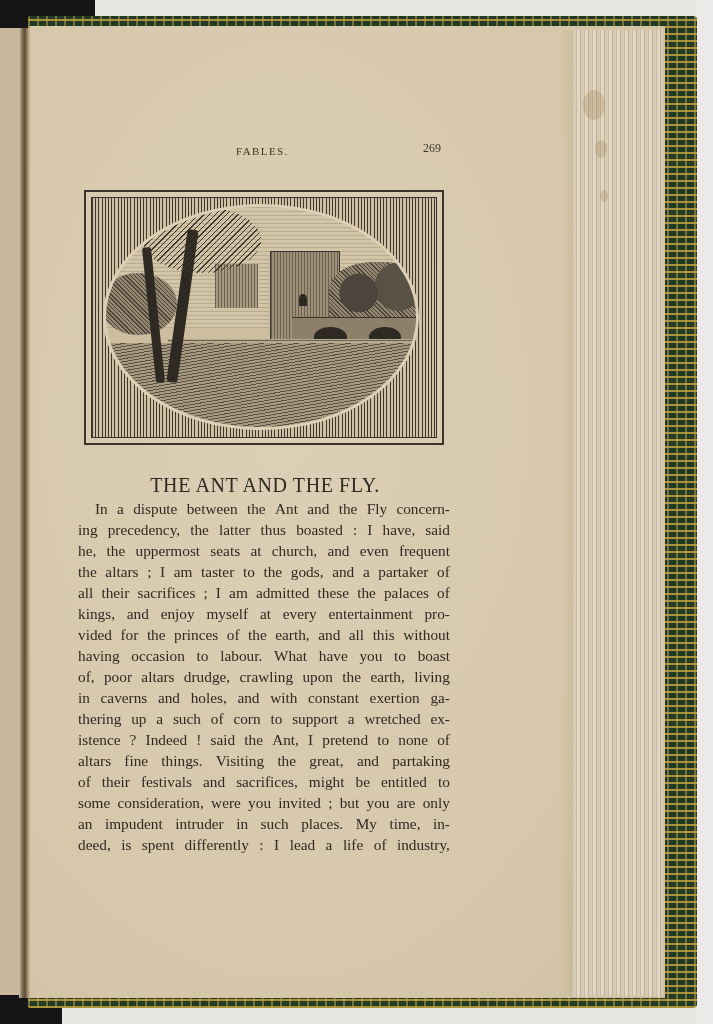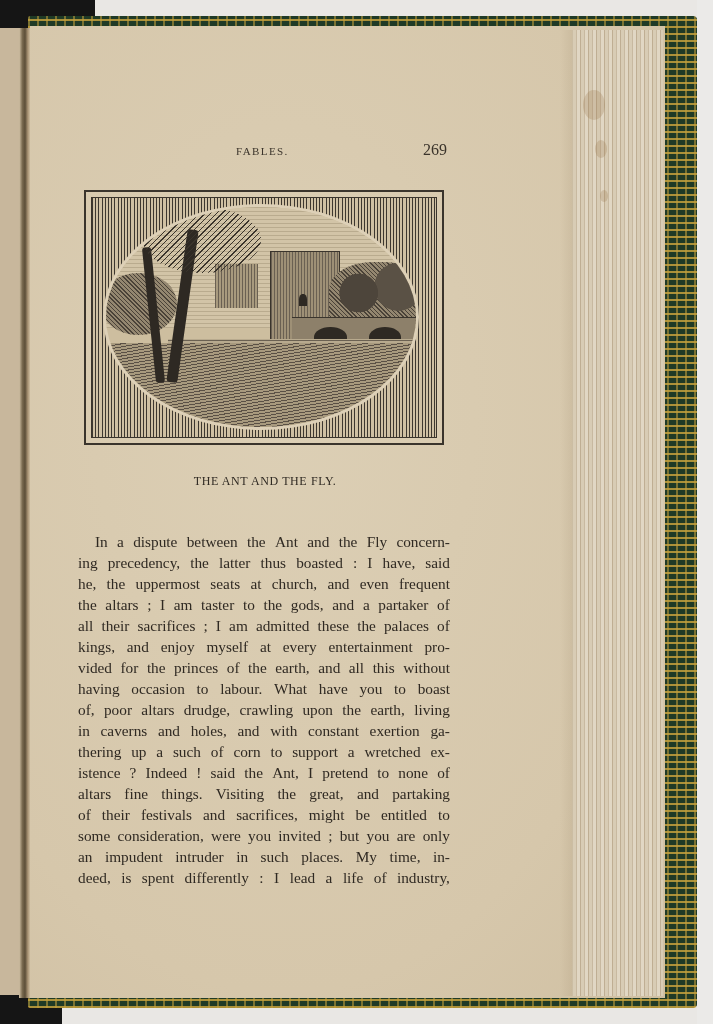--- a/index.html
+++ b/index.html
@@ -17,41 +17,41 @@
   .page{position:absolute;left:30px;top:26px;width:635px;height:972px;background:#d9cbb0;
     background-image:radial-gradient(ellipse at 40% 40%, #dccfb5 0%, #d6c7ab 70%, #d0c0a3 100%);}
   .fore-edge{position:absolute;left:572px;top:30px;width:90px;height:966px;
     background:repeating-linear-gradient(90deg,#d8ccb5 0 3px,#c8b9a0 3px 4px,#e1d7c4 4px 7px,#bfae93 7px 8px);
     border-left:1px solid #cbbda3;}
   .fore-shadow{position:absolute;left:560px;top:30px;width:20px;height:966px;background:linear-gradient(90deg,rgba(0,0,0,0),rgba(150,130,100,.25));}
   .stain{position:absolute;border-radius:50%;background:rgba(150,115,70,.25);}
 
   .running-head{position:absolute;left:236px;top:143px;width:220px;height:20px;}
   .rh-title{position:absolute;left:0;top:2px;font-size:11px;letter-spacing:1.4px;font-weight:normal;color:#3b342b;}
-  .rh-page{position:absolute;left:187px;top:-2px;font-size:16px;color:#3b342b;}
+  .rh-page{position:absolute;left:187px;top:-2px;font-size:12px;color:#3b342b;}
 
   .engraving{position:absolute;left:84px;top:190px;width:360px;height:255px;border:2px solid #3a342c;box-sizing:border-box;}
   .engraving-inner{position:absolute;left:5px;top:5px;right:5px;bottom:5px;border:1px solid #3a342c;
     background:repeating-linear-gradient(90deg,#3d372f 0 1px,#cfc0a3 1px 3.2px);}
   .vignette{position:absolute;left:17px;top:12px;width:316px;height:226px;border-radius:50%;background:#cdbe9f;border:3px solid #ddd0b7;box-sizing:border-box;overflow:hidden;}
   .sky{position:absolute;left:0;top:0;width:100%;height:55%;background:repeating-linear-gradient(0deg,#b9ab8e 0 1px,#d2c4a7 1px 4px);}
   .ground{position:absolute;left:0;top:62%;width:100%;height:40%;background:repeating-linear-gradient(170deg,#5a5045 0 1px,#a89a7e 1px 3px);}
   .water{position:absolute;left:20%;top:60%;width:80%;height:9%;background:repeating-linear-gradient(0deg,#6b6152 0 1px,#b8aa8e 1px 3px);}
   .tower{position:absolute;left:53%;top:20%;width:22%;height:42%;background:repeating-linear-gradient(90deg,#6a6052 0 1px,#9e9076 1px 3px);border:1px solid #3a342c;}
   .tower-window{position:absolute;left:40%;top:45%;width:12%;height:14%;background:#2e2923;border-radius:40% 40% 0 0;}
   .towers-back{position:absolute;left:35%;top:26%;width:14%;height:20%;background:repeating-linear-gradient(90deg,#6a6052 0 1px,#a89a7e 1px 3px);}
   .bridge{position:absolute;left:60%;top:50%;width:40%;height:12%;background:#8d806a;border-top:1px solid #3a342c;}
   .arch{position:absolute;top:35%;width:26%;height:75%;background:#2e2923;border-radius:50% 50% 0 0;}
   .trees-right{position:absolute;left:72%;top:25%;width:32%;height:28%;background:radial-gradient(circle at 30% 50%,#4d453b 0 25%,transparent 26%),radial-gradient(circle at 70% 40%,#5a5145 0 30%,transparent 31%),repeating-linear-gradient(45deg,#4a4238 0 1px,#948770 1px 3px);border-radius:45% 45% 10% 10%;}
   .trees-left{position:absolute;left:-2%;top:30%;width:25%;height:28%;background:repeating-linear-gradient(45deg,#4a4238 0 1px,#948770 1px 3px);border-radius:50%;}
   .trunk{position:absolute;background:#2e2923;border-radius:3px;}
   .foliage{position:absolute;left:12%;top:0;width:38%;height:30%;background:repeating-linear-gradient(135deg,#3a342c 0 1px,transparent 1px 4px);border-radius:50%;}
 
-  .fable-title{position:absolute;left:0;top:474px;width:530px;text-align:center;font-size:12px;letter-spacing:.6px;color:#2f2922;}
-  .body-text{position:absolute;left:78px;top:531px;width:372px;}
+  .fable-title{position:absolute;left:0;top:474px;width:530px;text-align:center;font-size:20px;letter-spacing:.6px;color:#2f2922;}
+  .body-text{position:absolute;left:78px;top:498px;width:372px;}
   .line{height:21px;font-size:15.3px;line-height:21px;color:#2f2922;text-align:justify;text-align-last:justify;white-space:nowrap;display:flex;justify-content:space-between;}
   .line.first{padding-left:17px;}
 </style>
 </head>
 <body>
 
 <div class="bg-left-dark"></div>
 <div class="bg-left-dark-bottom"></div>
 <div class="bg-right-light"></div>
 

